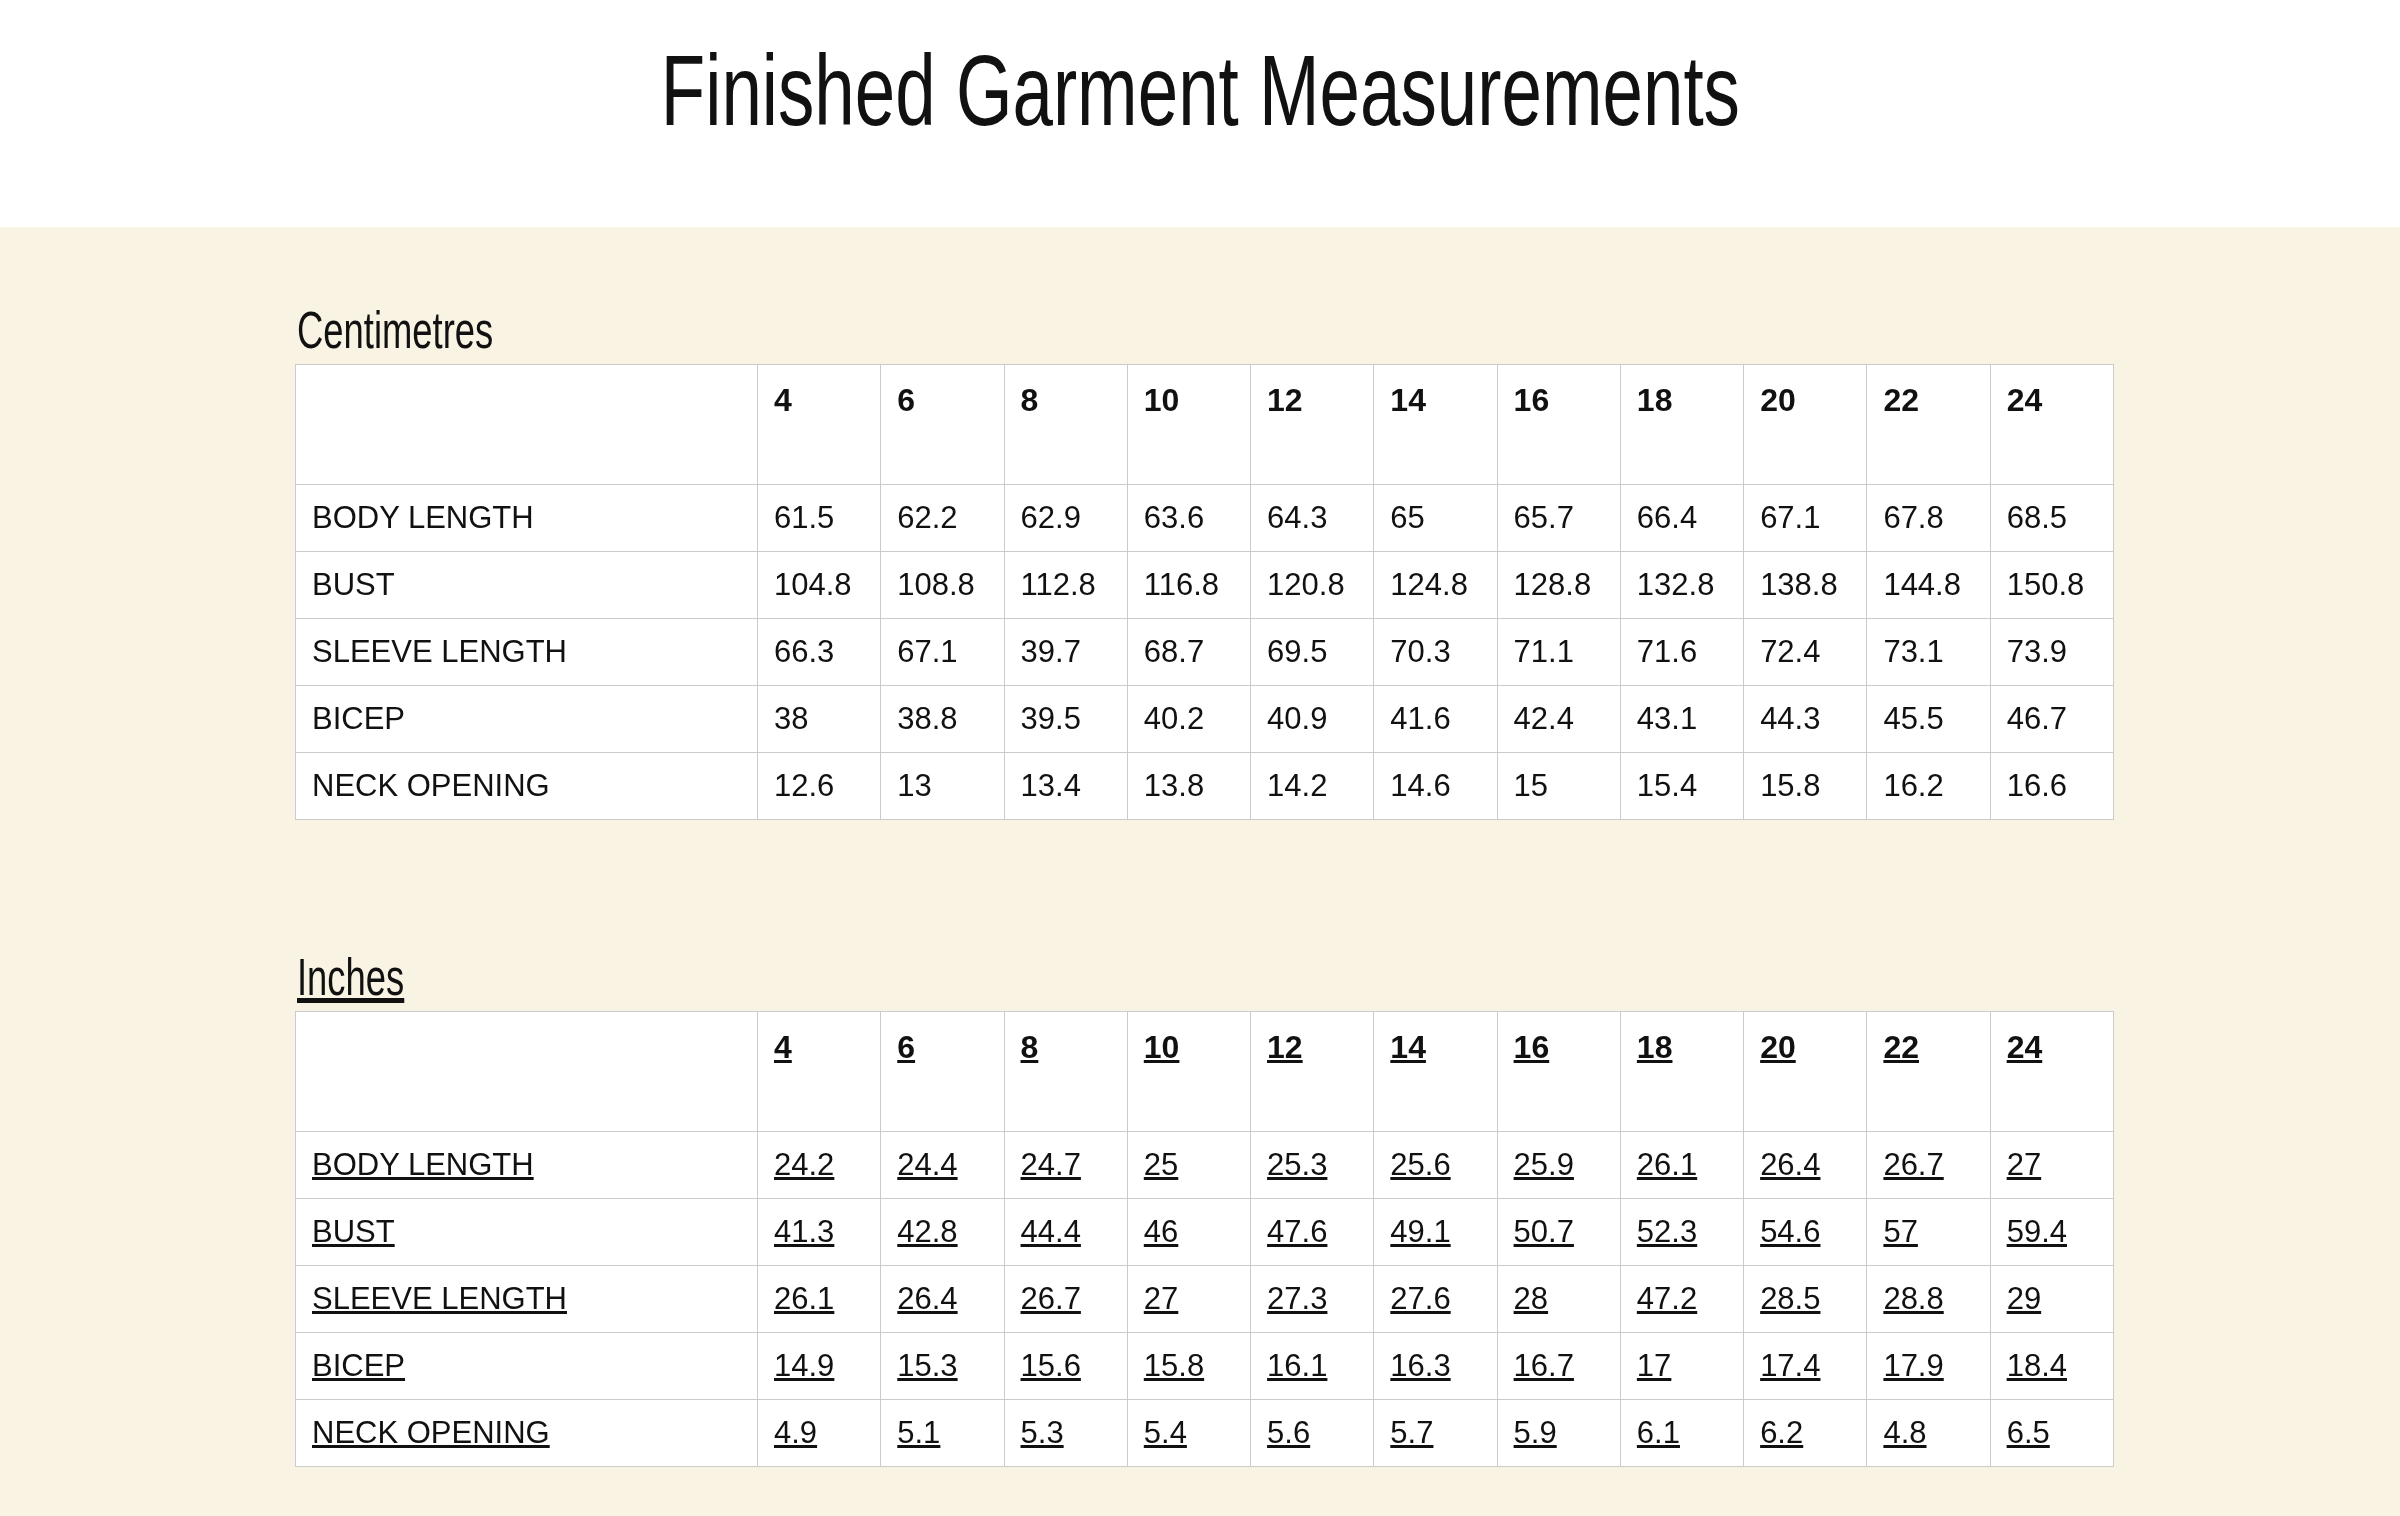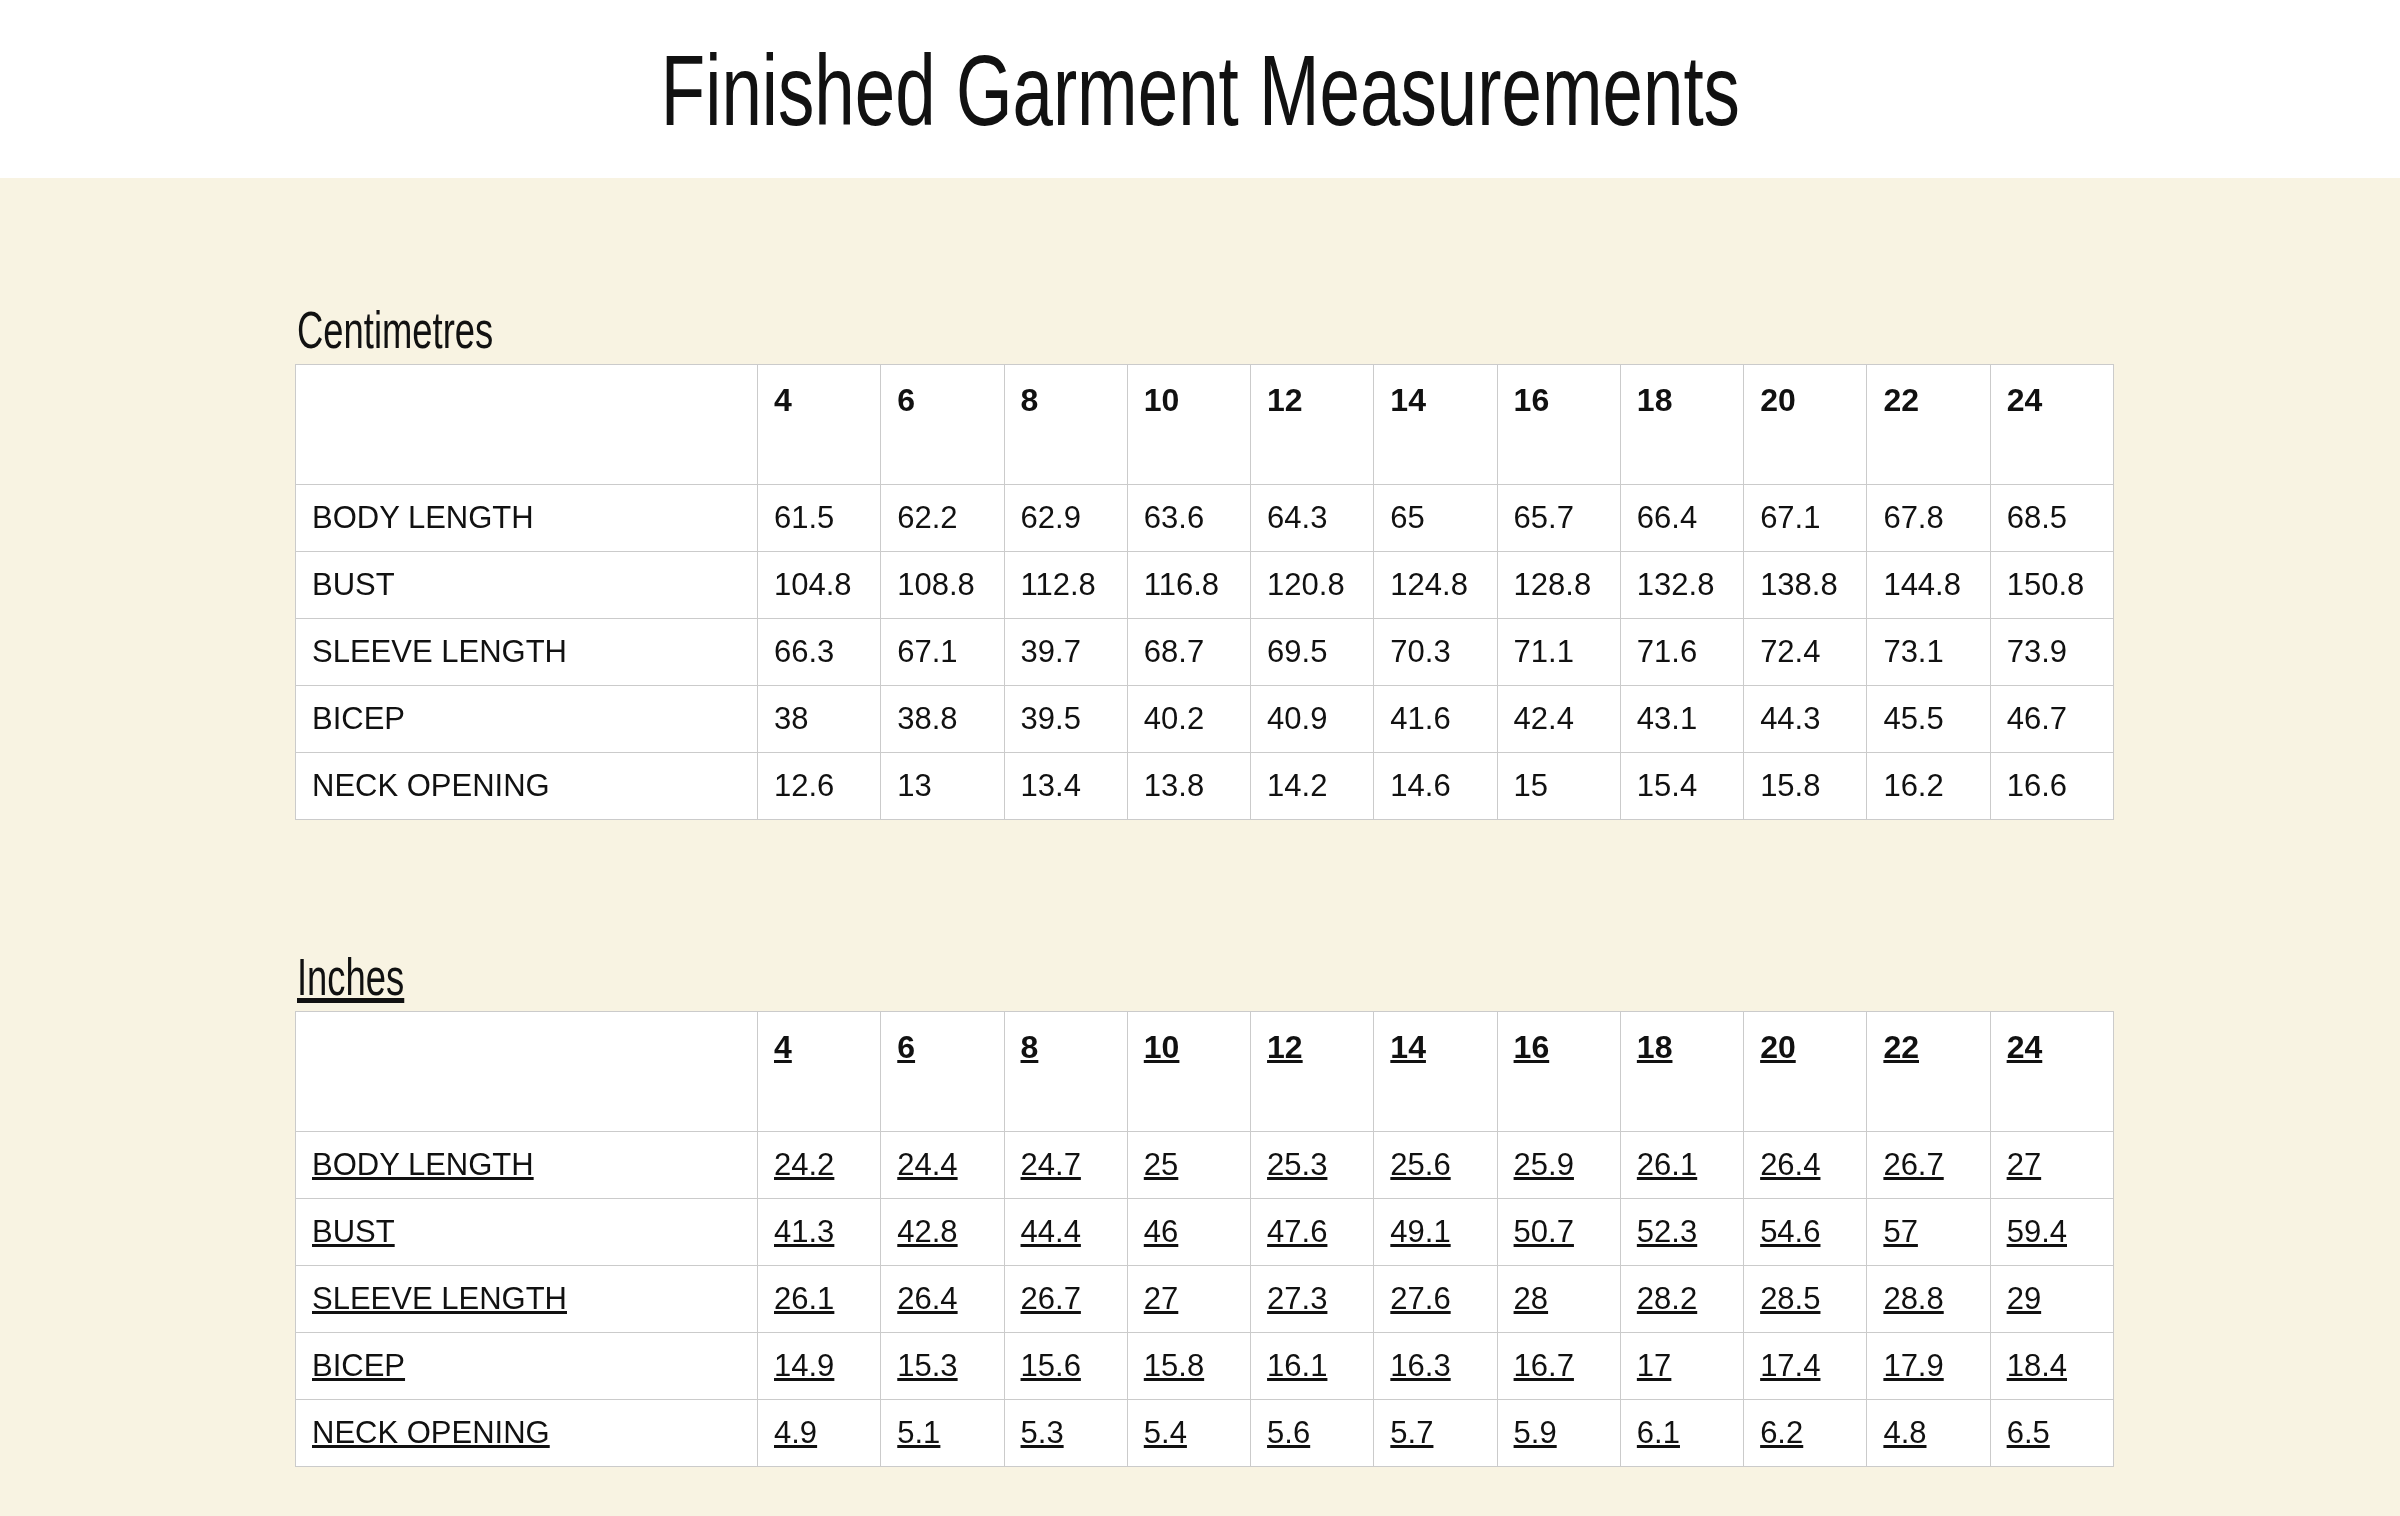--- a/index.html
+++ b/index.html
@@ -8,21 +8,21 @@
     width: 2401px;
     height: 1516px;
     overflow: hidden;
     font-family: "Liberation Sans", sans-serif;
     color: #111;
   }
   .masthead {
     position: absolute;
     top: 0; left: 0;
     width: 100%;
-    height: 178px;
+    height: 227px;
     text-align: center;
   }
   .title {
     margin: 0;
     padding-top: 40px;
     font-size: 101px;
     font-weight: 400;
     line-height: 1.0;
     white-space: nowrap;
   }
@@ -259,21 +259,21 @@
           </tr>
           <tr>
             <td>SLEEVE LENGTH</td>
             <td>26.1</td>
             <td>26.4</td>
             <td>26.7</td>
             <td>27</td>
             <td>27.3</td>
             <td>27.6</td>
             <td>28</td>
-            <td>28.2</td>
+            <td>47.2</td>
             <td>28.5</td>
             <td>28.8</td>
             <td>29</td>
           </tr>
           <tr>
             <td>BICEP</td>
             <td>14.9</td>
             <td>15.3</td>
             <td>15.6</td>
             <td>15.8</td>

